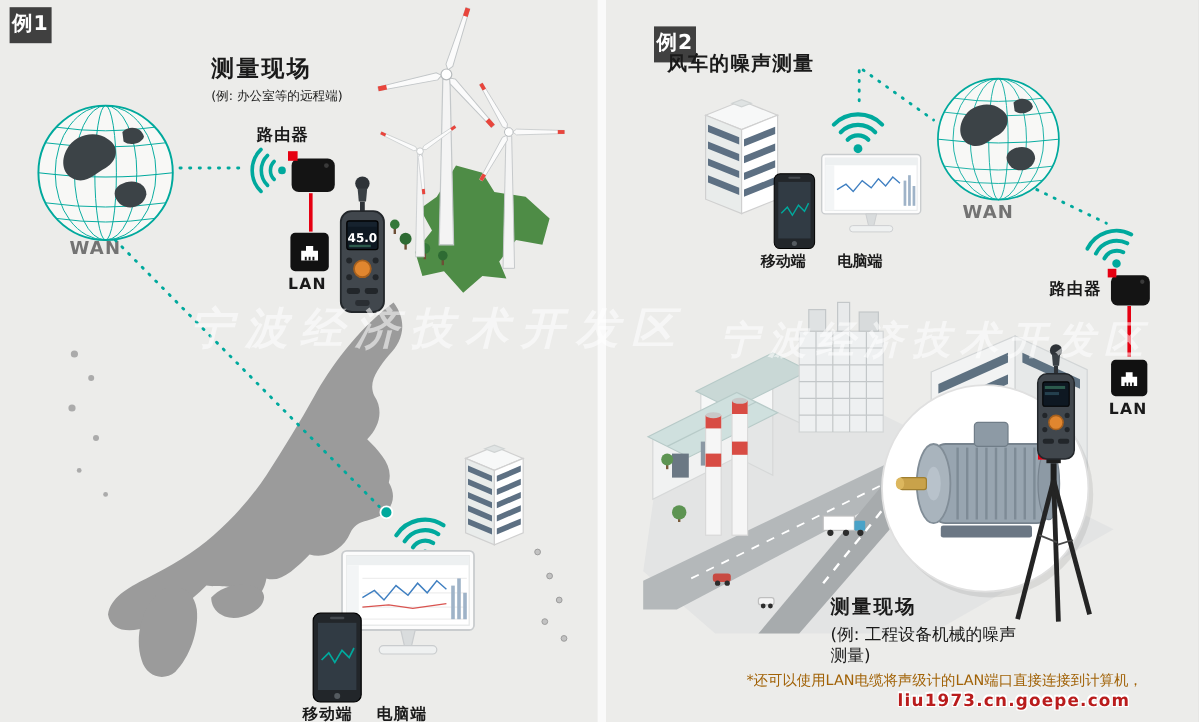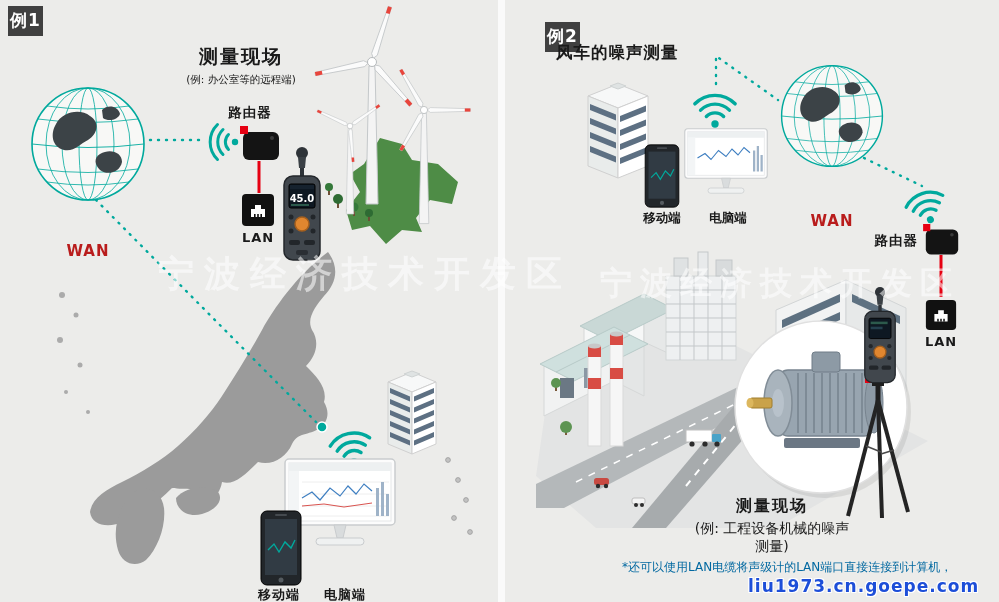--- a/index.html
+++ b/index.html
@@ -9,33 +9,33 @@
     font-family:"DejaVu Sans","Liberation Sans",sans-serif;
     color:#1a1a1a;
   }
   .abs{position:absolute;}
   svg{display:block;overflow:visible;}
   .tag{
     position:absolute;background:#404040;color:#fff;font-weight:bold;
     font-size:17px;line-height:1;padding:6px 2px 7px;letter-spacing:1px;
   }
   .lbl{position:absolute;font-weight:bold;color:#1a1a1a;}
-  .center{text-align:center;}
-  .teal{color:#b91c1c;margin-top:44px;}
+  .center{text-align:left;}
+  .teal{color:#737373;}
   .site-title{font-size:19px;font-weight:bold;letter-spacing:2px;}
   .site-sub{font-size:10.5px;font-weight:normal;margin-top:3px;letter-spacing:0;}
   .small-lbl{font-size:13px;letter-spacing:1px;}
-  .note{position:absolute;font-size:12px;color:#0369a1;line-height:1.55;font-weight:500;}
+  .note{position:absolute;font-size:12px;color:#a16207;line-height:1.55;font-weight:500;}
   .goepe{
-    position:absolute;font-size:17px;font-weight:bold;color:#1d4ed8;letter-spacing:1px;
+    position:absolute;font-size:14px;font-weight:bold;color:#b91c1c;letter-spacing:1px;
     text-shadow:1px 1px 0 #fff,-1px -1px 0 #fff,1px -1px 0 #fff,-1px 1px 0 #fff;
   }
   .overlay-wm{
     position:absolute;font-size:36px;font-weight:bold;letter-spacing:10px;
-    color:rgba(255,255,255,0.55);white-space:nowrap;pointer-events:none;
+    color:rgba(255,255,255,0.55);white-space:nowrap;pointer-events:none;font-style:italic;
   }
   .divider{position:absolute;left:498px;top:0;width:7px;height:602px;background:#fafafa;}
 </style>
 </head>
 <body>
 
 <div id="canvas">
 
   <div>
 

